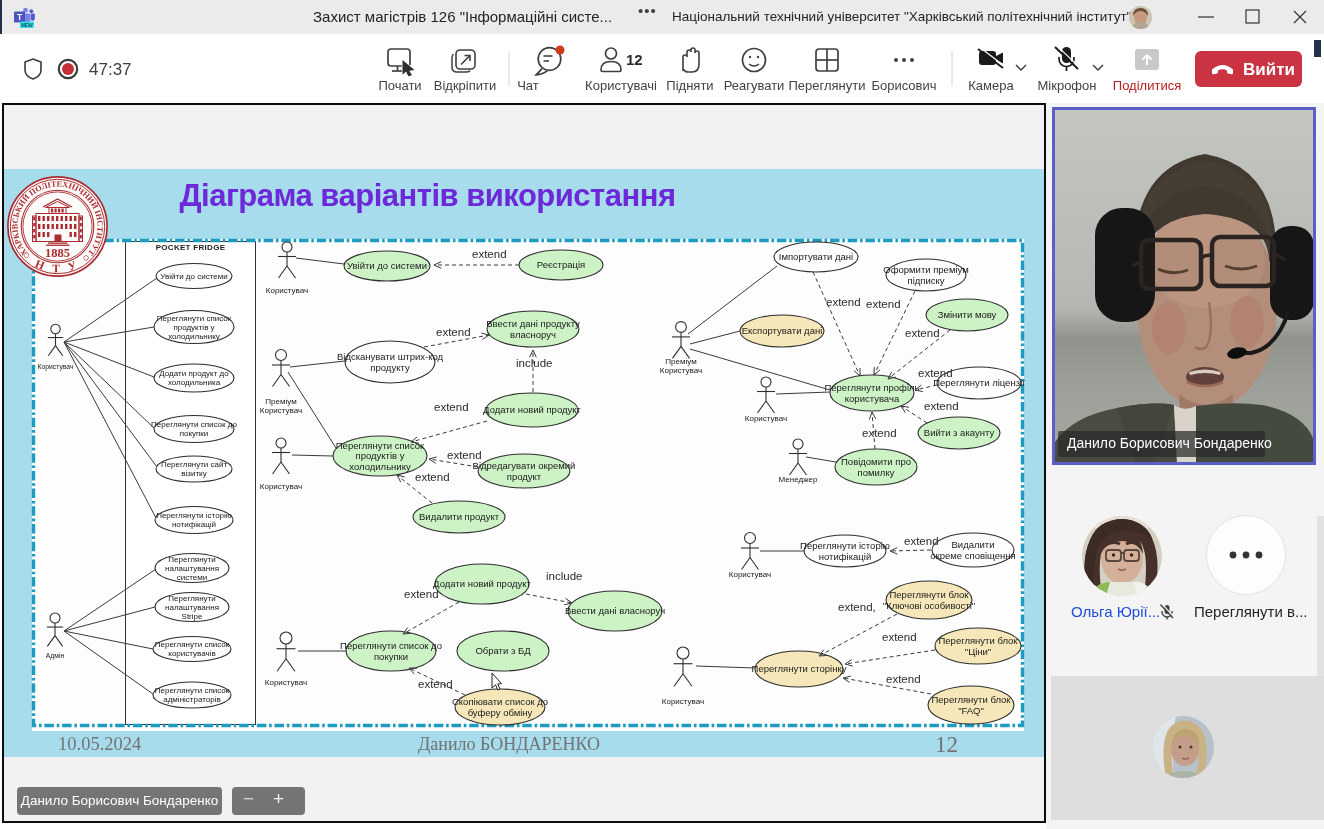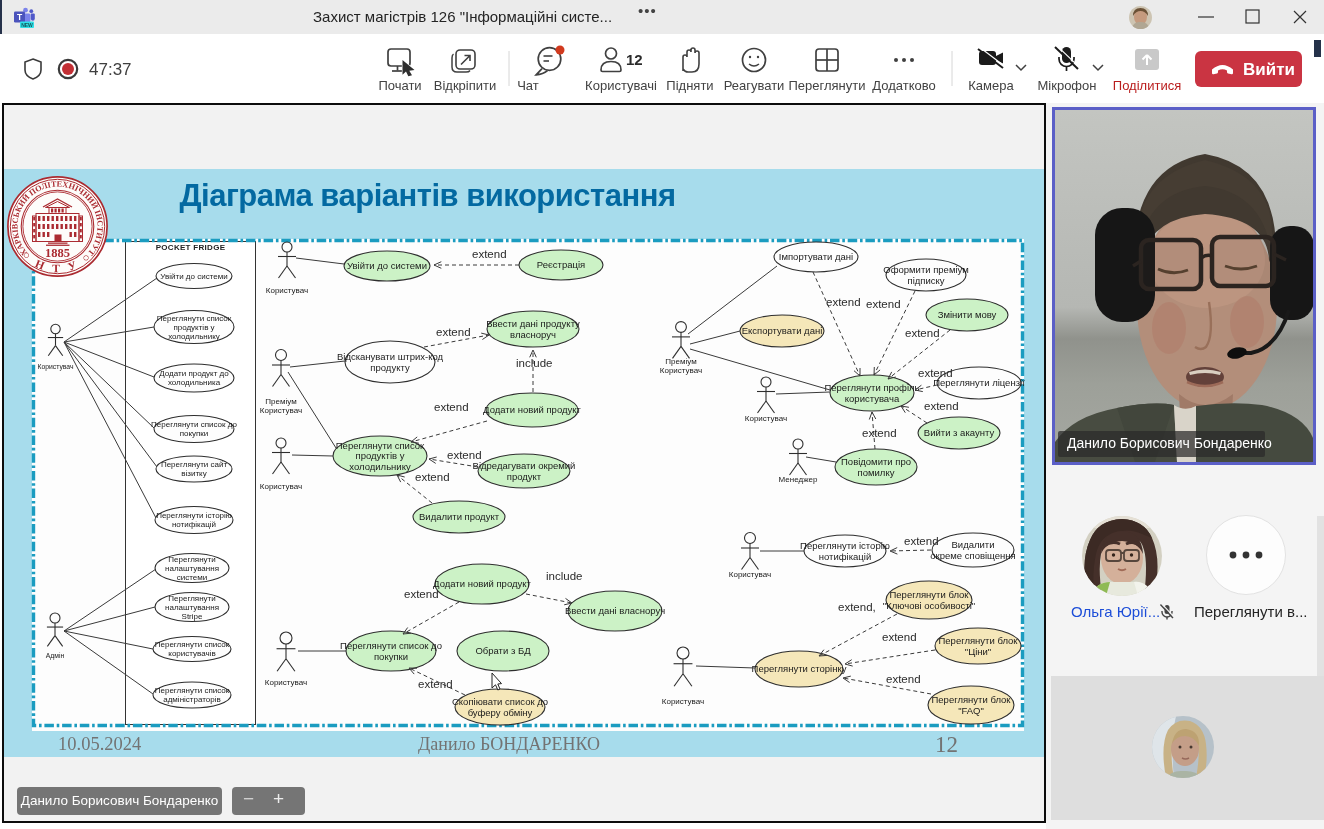--- a/index.html
+++ b/index.html
@@ -12,37 +12,38 @@
   #titlebar .ttext { font-size:15px; color:#242424; top:8px; white-space:nowrap; }
   #leftedge { left:0; top:0; width:2px; height:103px; background:#25314a; }
 
   
   #toolbar { left:0; top:34px; width:1324px; height:69px; background:#ffffff; }
   .tlabel { position:absolute; width:130px; margin-left:-65px; text-align:center; font-size:13px; color:#424242; white-space:nowrap; }
 
   
   #screen { left:2px; top:103px; width:1044px; height:720px; background:#f2f2f2; border:2px solid #0c0c0c; }
   #blueband { left:0px; top:64px; width:1040px; height:588px; background:#a7dcec; }
-  #slidetitle { left:0; top:73px; width:847px; text-align:center; font-size:31px; font-weight:bold; color:#0369a1; letter-spacing:-0.5px; }
+  #slidetitle { left:0; top:73px; width:847px; text-align:center; font-size:31px; font-weight:bold; color:#6d28d9; letter-spacing:-0.5px; }
   #diagbox { left:28px; top:134px; width:992px; height:492px; background:#fdfdfd; }
   #innerbox { left:121px; top:136px; width:131px; height:484px; border:1px solid #333; background:#fff; }
   .serif { font-family:"Liberation Serif", serif; color:#737373; }
 
   
   .graytag { background:#757575; border-radius:4px; color:#fff; }
 
   
   #sidebar { left:1046px; top:103px; width:278px; height:726px; background:#f4f4f4; }
 </style>
 </head>
 <body>
 
 <div id="titlebar" class="abs">
   <div class="abs ttext" style="left:313px;">Захист магістрів 126 "Інформаційні систе...</div>
   <div class="abs" style="left:638px; top:2px; font-size:15px; color:#444; letter-spacing:1px;">•••</div>
+  <div class="abs ttext" style="left:672px; font-size:13.5px; top:9px;">Національний технічний університет "Харківський політехнічний інститут"</div>
   <svg class="abs" style="left:1129px; top:6px;" width="23" height="23" viewBox="0 0 23 23">
     <defs>
         <clipPath id="avc">
           <circle cx="11.5" cy="11.5" r="11.5"></circle>
         </clipPath>
       </defs>
     <g clip-path="url(#avc)">
       <rect width="23" height="23" fill="#cdc4b2"></rect>
       <ellipse cx="11.5" cy="11" rx="6.5" ry="8" fill="#c59a7e"></ellipse>
       <path d="M4 10 Q4 2 11.5 2 Q19 2 19 10 Q16 5 11.5 5 Q7 5 4 10" fill="#6b5136"></path>
@@ -133,21 +134,21 @@
   <path d="M1212 73 L1212 69.5 Q1222.5 60.5 1233 69.5 L1233 73 Q1233 74.5 1231.5 74.2 L1228 73.5 Q1227 73.3 1227 72 L1227 70.5 Q1222.5 68 1218 70.5 L1218 72 Q1218 73.3 1217 73.5 L1213.5 74.2 Q1212 74.5 1212 73 Z" fill="#ffffff"></path>
   <text x="1243" y="75" font-size="17" font-weight="bold" fill="#ffffff">Вийти</text>
 </svg>
 <div class="abs tlabel" style="left:400px; top:78px;">Почати</div>
 <div class="abs tlabel" style="left:465px; top:78px;">Відкріпити</div>
 <div class="abs tlabel" style="left:528px; top:78px;">Чат</div>
 <div class="abs tlabel" style="left:621px; top:78px;">Користувачі</div>
 <div class="abs tlabel" style="left:690px; top:78px;">Підняти</div>
 <div class="abs tlabel" style="left:754px; top:78px;">Реагувати</div>
 <div class="abs tlabel" style="left:827px; top:78px;">Переглянути</div>
-<div class="abs tlabel" style="left:904px; top:78px;">Додатково</div>
+<div class="abs tlabel" style="left:904px; top:78px;">Борисович</div>
 <div class="abs tlabel" style="left:991px; top:78px;">Камера</div>
 <div class="abs tlabel" style="left:1067px; top:78px;">Мікрофон</div>
 <div class="abs tlabel" style="left:1147px; top:78px; color:#b91c1c;">Поділитися</div>
 
 <div id="screen" class="abs">
   <div id="blueband" class="abs"></div>
   <div id="slidetitle" class="abs">Діаграма варіантів використання</div>
   <div id="diagbox" class="abs"></div>
   <div id="innerbox" class="abs"></div>
   <div class="abs" style="left:121px; top:138px; width:131px; text-align:center; font-size:8px; font-weight:bold; color:#222; letter-spacing:0.3px;">POCKET FRIDGE</div>

